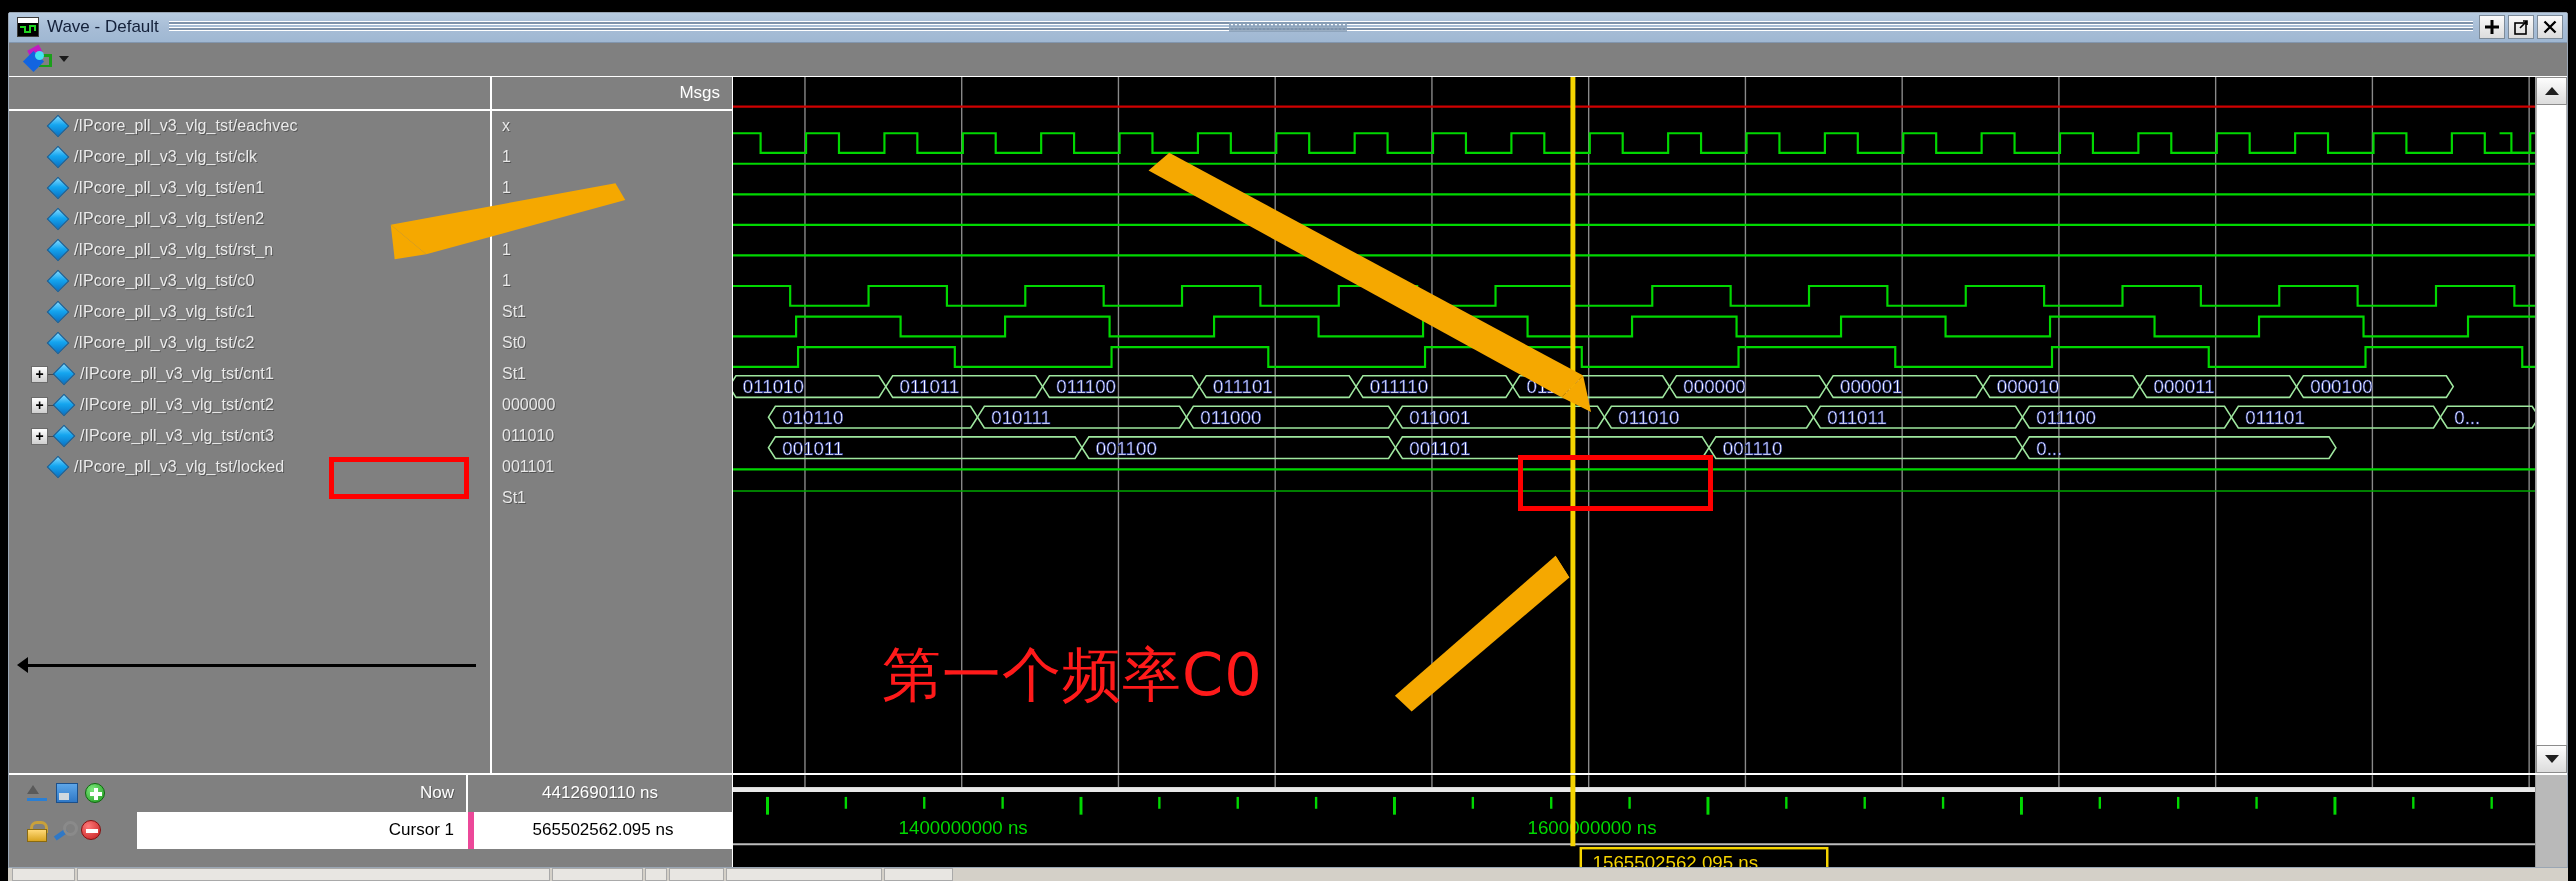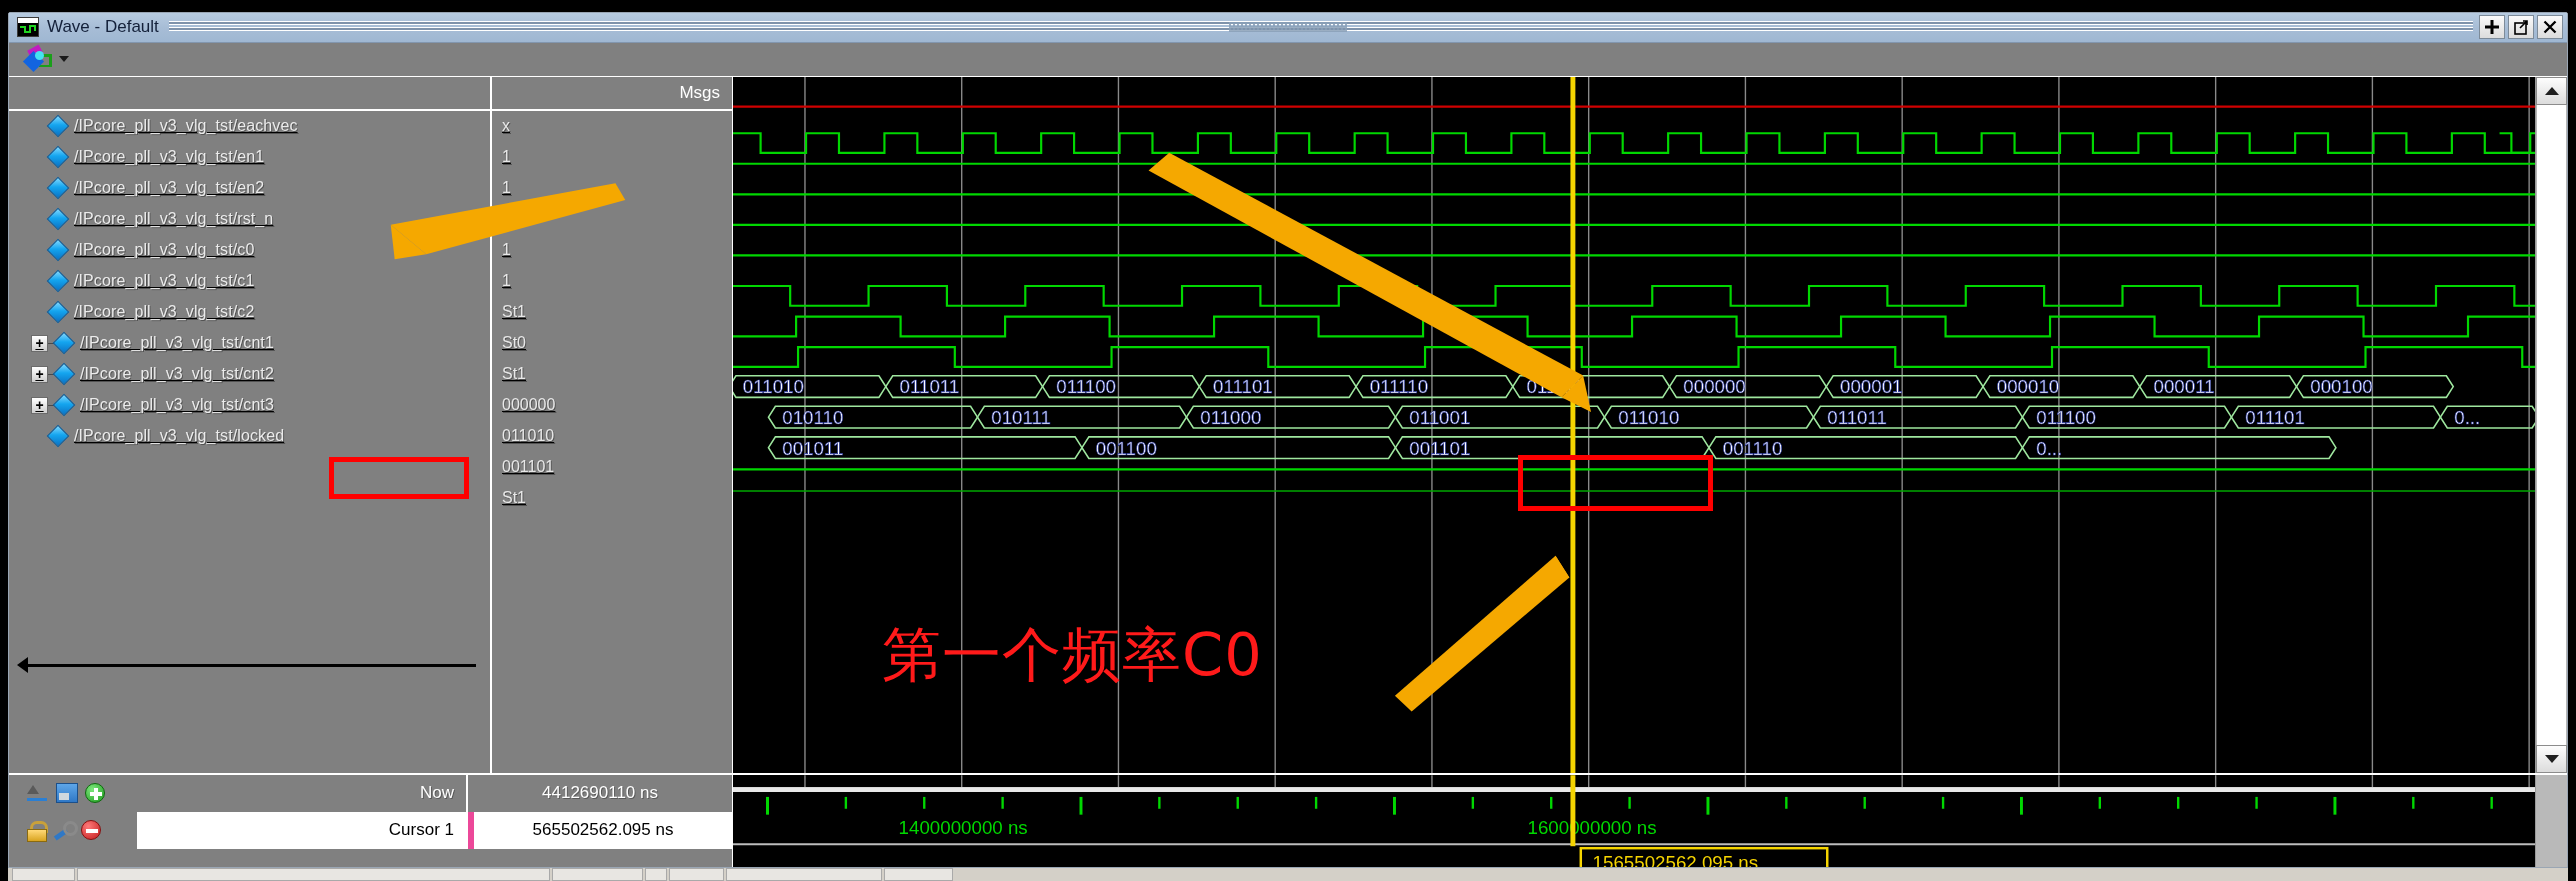--- a/index.html
+++ b/index.html
@@ -123,21 +123,21 @@
     background: #808080;
   }
   .hdr-names { width: 483px; border-right: 2px solid #ffffff; }
   .hdr-msgs {
     flex: 1 1 auto;
     color: #ffffff; font-size: 17px;
     display: flex; align-items: center; justify-content: flex-end;
     padding-right: 12px;
   }
 
-  .signal-table { flex: 1 1 auto; display: flex; position: relative; text-decoration: underline; }
+  .signal-table { flex: 1 1 auto; display: flex; position: relative; }
   .names-col {
     width: 483px; border-right: 2px solid #ffffff;
     position: relative;
     background: #808080;
   }
   .vals-col { flex: 1 1 auto; position: relative; background: #808080; }
 
   .sig-row {
     height: 31px;
     display: flex; align-items: center;
@@ -347,20 +347,25 @@
         <div class="hdrrow">
           <div class="hdr-names"></div>
           <div class="hdr-msgs">Msgs</div>
         </div>
         <div class="signal-table">
           <div class="names-col" id="names-col">
               <div class="sig-row">
                 <div class="expander-spacer"></div>
                 <div class="diamond"></div>
                 <span class="sig-name">/IPcore_pll_v3_vlg_tst/eachvec</span>
+              </div>
+              <div class="sig-row">
+                <div class="expander-spacer"></div>
+                <div class="diamond"></div>
+                <span class="sig-name">/IPcore_pll_v3_vlg_tst/clk</span>
               </div>
               <div class="sig-row">
                 <div class="expander-spacer"></div>
                 <div class="diamond"></div>
                 <span class="sig-name">/IPcore_pll_v3_vlg_tst/en1</span>
               </div>
               <div class="sig-row">
                 <div class="expander-spacer"></div>
                 <div class="diamond"></div>
                 <span class="sig-name">/IPcore_pll_v3_vlg_tst/en2</span>
@@ -606,21 +611,21 @@
     <polygon points="1584,403 1606,381 1614,418" fill="#f5a800"></polygon>
 
     <polygon points="1415,706 1578,564 1592,586 1432,722" fill="#f5a800"></polygon>
     <polygon points="1578,564 1592,586 1556,594" fill="#f5a800"></polygon>
   </svg>
 
   <div class="overlay red-box" style="left:329px; top:457px; width:140px; height:42px;"></div>
 
   <div class="overlay red-box" style="left:1518px; top:455px; width:195px; height:56px;"></div>
 
-  <div class="overlay cn-anno" style="left:882px; top:625px;">第一个频率C0</div>
+  <div class="overlay cn-anno" style="left:882px; top:645px;">第一个频率C0</div>
 
   <div class="tabstrip">
     <div class="tabchip" style="width:63px;"></div>
     <div class="tabchip" style="width:473px;"></div>
     <div class="tabchip" style="width:91px;"></div>
     <div class="tabchip" style="width:22px;"></div>
     <div class="tabchip" style="width:55px;"></div>
     <div class="tabchip" style="width:156px;"></div>
     <div class="tabchip" style="width:69px;"></div>
   </div>

